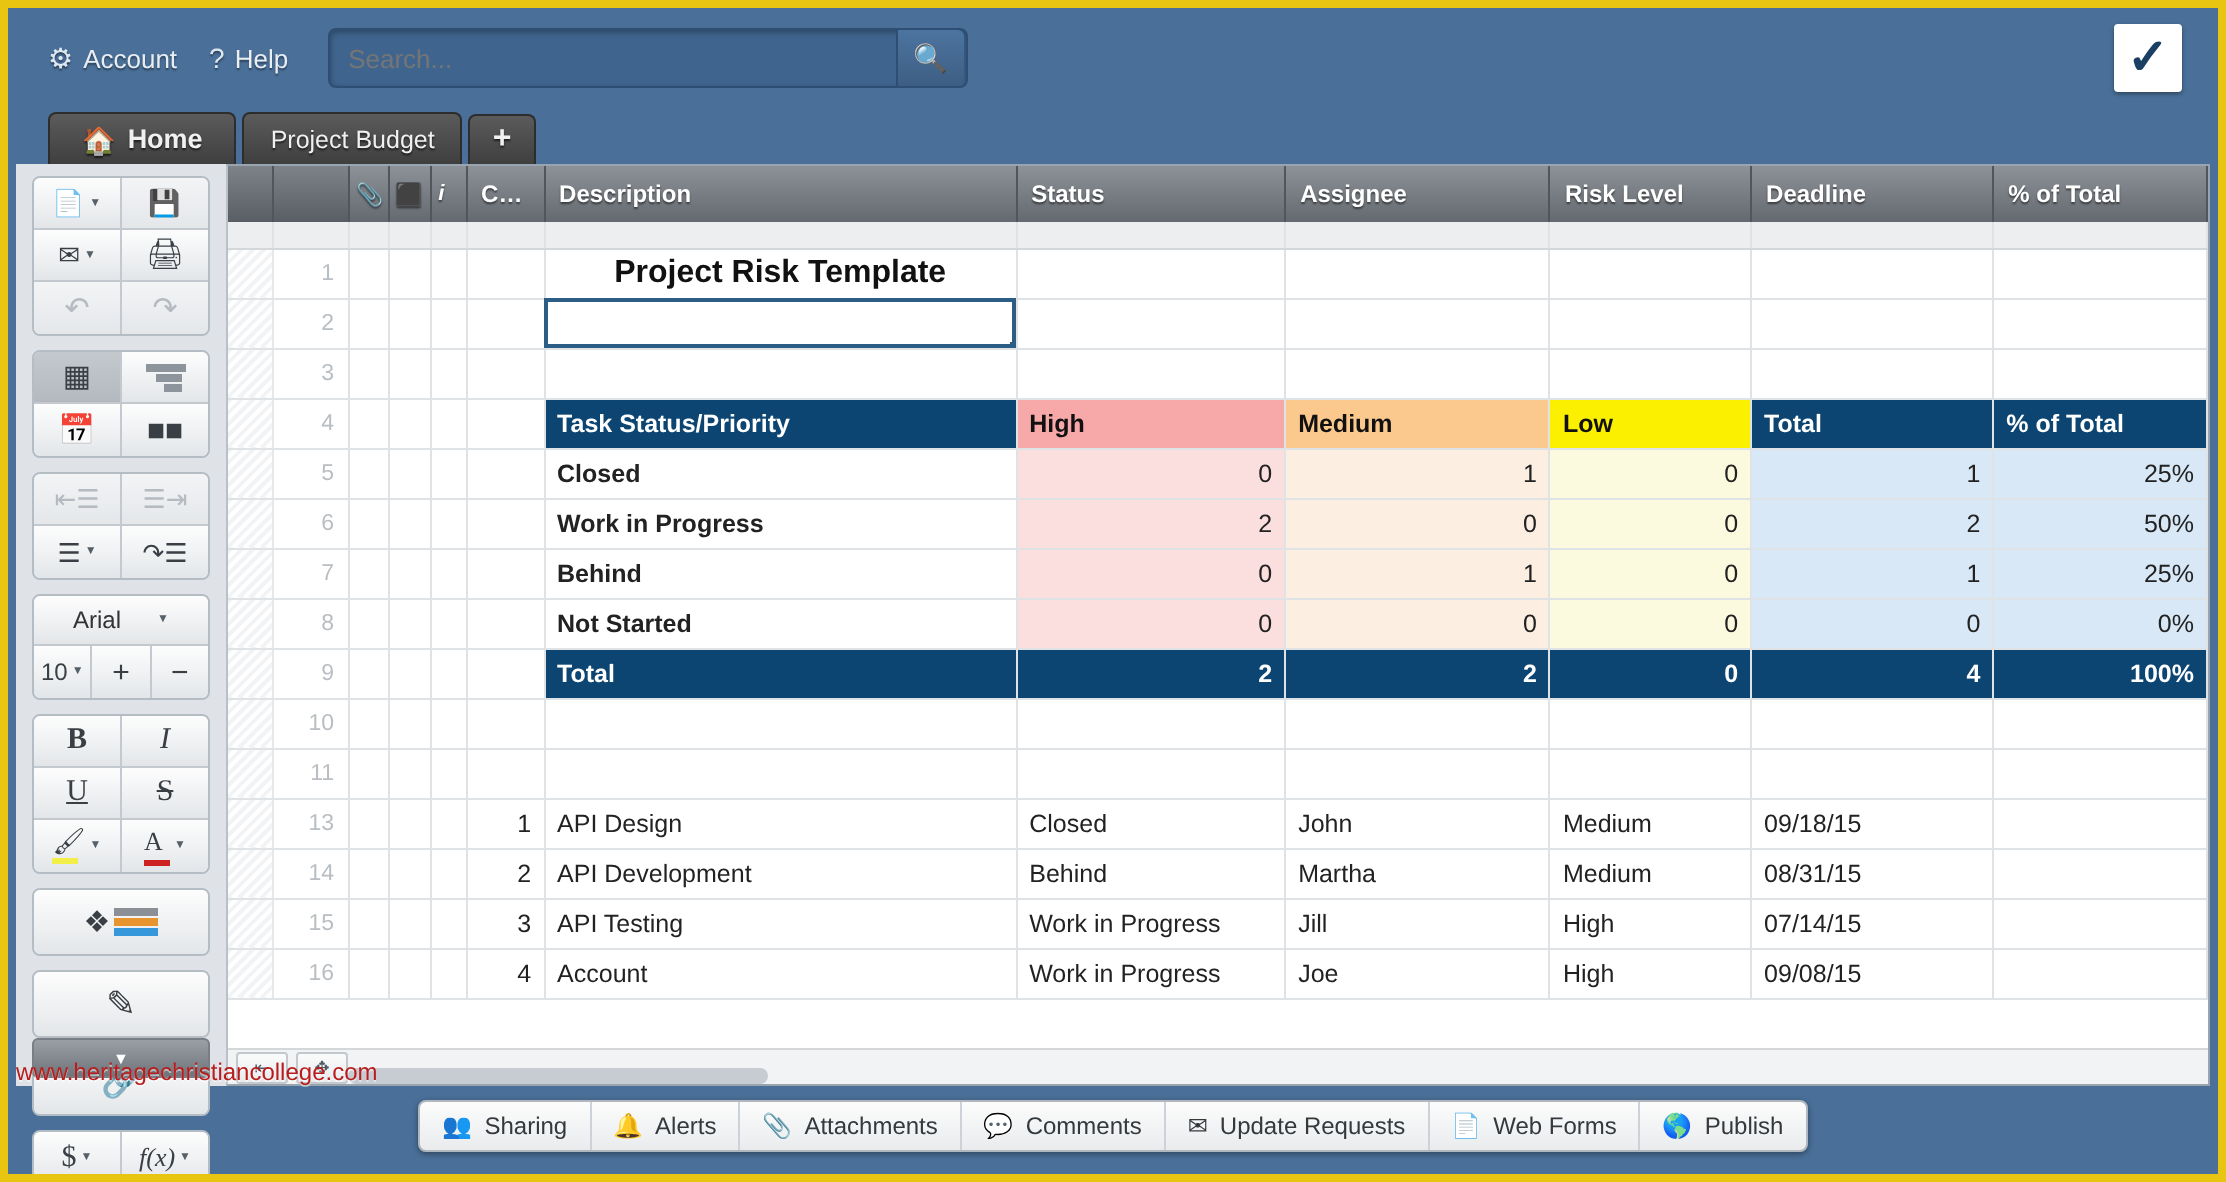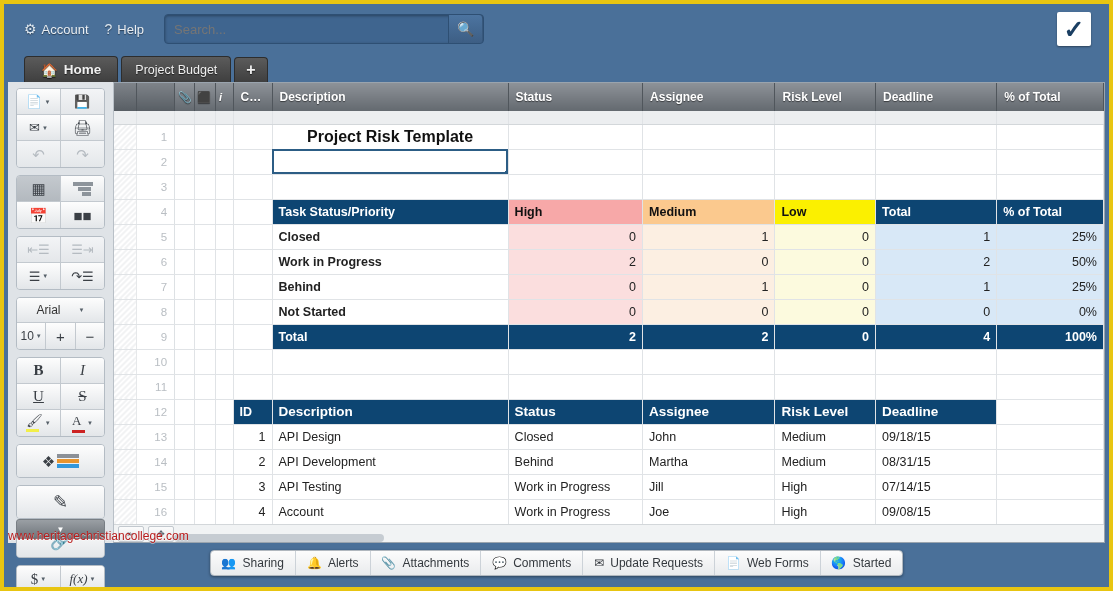--- a/index.html
+++ b/index.html
@@ -639,34 +639,20 @@
               <td></td>
               <td></td>
               <td></td>
               <td></td>
               <td></td>
               <td></td>
               <td></td>
             </tr>
             <tr>
               <td class="rowhash"></td>
-              <td class="rownum">12</td>
-              <td></td>
-              <td></td>
-              <td></td>
-              <td class="navy">ID</td>
-              <td class="navy big13">Description</td>
-              <td class="navy big13">Status</td>
-              <td class="navy big13">Assignee</td>
-              <td class="navy big13">Risk Level</td>
-              <td class="navy big13">Deadline</td>
-              <td></td>
-            </tr>
-            <tr>
-              <td class="rowhash"></td>
               <td class="rownum">13</td>
               <td></td>
               <td></td>
               <td></td>
               <td class="r">1</td>
               <td>API Design</td>
               <td>Closed</td>
               <td>John</td>
               <td>Medium</td>
               <td>09/18/15</td>
@@ -746,16 +732,16 @@
       <div class="bbitem">
         <span class="bbicon">✉</span>
         <span>Update Requests</span>
       </div>
       <div class="bbitem">
         <span class="bbicon">📄</span>
         <span>Web Forms</span>
       </div>
       <div class="bbitem">
         <span class="bbicon">🌎</span>
-        <span>Started</span>
+        <span>Publish</span>
       </div>
     </div>
 </div>
 
 </body></html>

